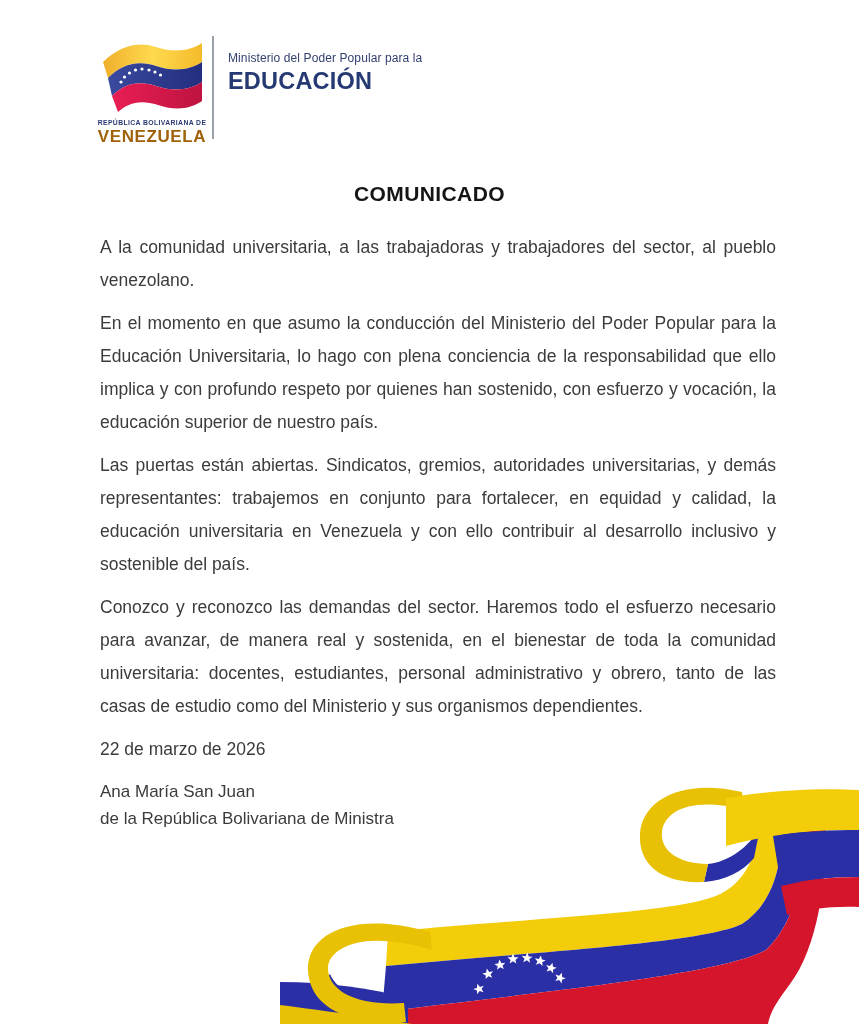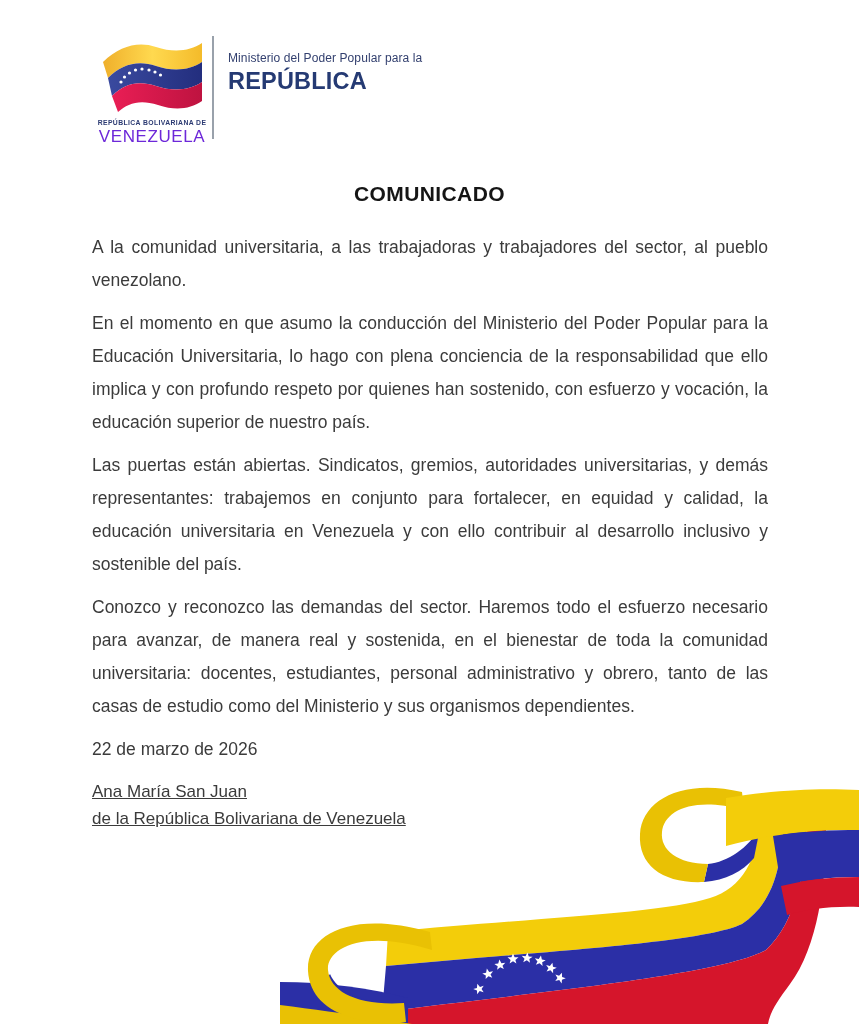--- a/index.html
+++ b/index.html
@@ -17,22 +17,22 @@
   .header { position: absolute; left: 0; top: 0; width: 859px; height: 160px; }
   .seal { position: absolute; left: 96px; top: 38px; width: 112px; text-align: center; }
   .seal svg { display: block; margin: 0 auto; }
   .seal-caption {
     margin-top: 3px;
     font-size: 6.8px; font-weight: bold; letter-spacing: 0.4px;
     color: #2b3a72;
   }
   .seal-name {
     margin-top: 1px;
-    font-size: 17px; font-weight: 400; letter-spacing: 0.6px;
-    color: #6d28d9;
+    font-size: 17px; font-weight: 700; letter-spacing: 0.6px;
+    color: #a16207;
     text-align: center;
   }
   .header-divider {
     position: absolute; left: 212px; top: 36px;
     width: 2px; height: 103px; background: #99a1ab;
   }
   .ministry { position: absolute; left: 228px; top: 51px; }
   .ministry-overline {
     font-size: 12px; font-weight: 500; color: #33406f; letter-spacing: 0.1px;
   }
@@ -42,26 +42,26 @@
     line-height: 25px; letter-spacing: 0.2px;
   }
 
   
   .doc-title {
     position: absolute; left: 0; top: 182px; width: 859px;
     text-align: center;
     font-size: 21px; font-weight: bold; color: #151515; letter-spacing: 0.4px;
   }
   .doc-body {
-    position: absolute; left: 92px; top: 231px; width: 676px;
+    position: absolute; left: 100px; top: 231px; width: 676px;
     font-size: 17.5px; line-height: 33px; color: #3b3b3b;
   }
   .doc-body p.para { text-align: justify; margin-bottom: 10px; }
   .doc-date { margin-top: 0; }
-  .doc-signature { margin-top: 12px; line-height: 27px; font-size: 17px; text-decoration: underline; }
+  .doc-signature { margin-top: 12px; line-height: 27px; font-size: 17px; }
 
   
   .ribbon {
     position: absolute; left: 280px; top: 772px;
     width: 579px; height: 252px;
   }
 </style>
 </head>
 <body>
 
@@ -101,37 +101,37 @@
         </g>
       </svg>
       <div class="seal-caption">REPÚBLICA BOLIVARIANA DE</div>
       <div class="seal-name">VENEZUELA</div>
     </div>
 
     <div class="header-divider"></div>
 
     <div class="ministry">
       <div class="ministry-overline">Ministerio del Poder Popular para la</div>
-      <div class="ministry-name">REPÚBLICA</div>
+      <div class="ministry-name">EDUCACIÓN</div>
     </div>
   </div>
 
   <div class="doc-title">COMUNICADO</div>
 
   <div class="doc-body">
     <p class="para">A la comunidad universitaria, a las trabajadoras y trabajadores del sector,  al pueblo venezolano.</p>
     <p class="para">En el momento en que asumo la conducción del Ministerio del Poder Popular para la Educación Universitaria, lo hago con plena conciencia de la responsabilidad que ello implica y con profundo respeto por quienes han sostenido, con esfuerzo y vocación, la educación superior de nuestro país.</p>
     <p class="para">Las puertas están abiertas. Sindicatos, gremios, autoridades universitarias, y demás representantes: trabajemos en conjunto para fortalecer, en equidad y calidad, la educación universitaria en Venezuela y con ello contribuir al desarrollo inclusivo y sostenible del país.</p>
     <p class="para">Conozco y reconozco las demandas del sector. Haremos todo el esfuerzo necesario para avanzar, de manera real y sostenida, en el bienestar de toda la comunidad universitaria: docentes, estudiantes, personal administrativo y obrero, tanto de las casas de estudio como del Ministerio y sus organismos dependientes.</p>
 
     <p class="doc-date">22 de marzo de 2026</p>
 
     <div class="doc-signature">
       <div>Ana María San Juan</div>
-      <div>de la República Bolivariana de Venezuela</div>
+      <div>de la República Bolivariana de Ministra</div>
     </div>
   </div>
 
   <svg class="ribbon" viewBox="0 0 579 252" aria-hidden="true">
     <defs>
       <path id="rstar" d="M0,-5.5 L1.6,-1.7 L5.5,-1.7 L2.4,0.9 L3.4,4.5 L0,2.2 L-3.4,4.5 L-2.4,0.9 L-5.5,-1.7 L-1.6,-1.7 Z"></path>
     </defs>
 
     <path fill="#f3cd0a" d="M108,160 C250,146 380,142 430,126 C462,116 478,88 480,44 L504,40 C502,96 494,130 462,152 C420,172 250,180 106,194 Z"></path>
 

